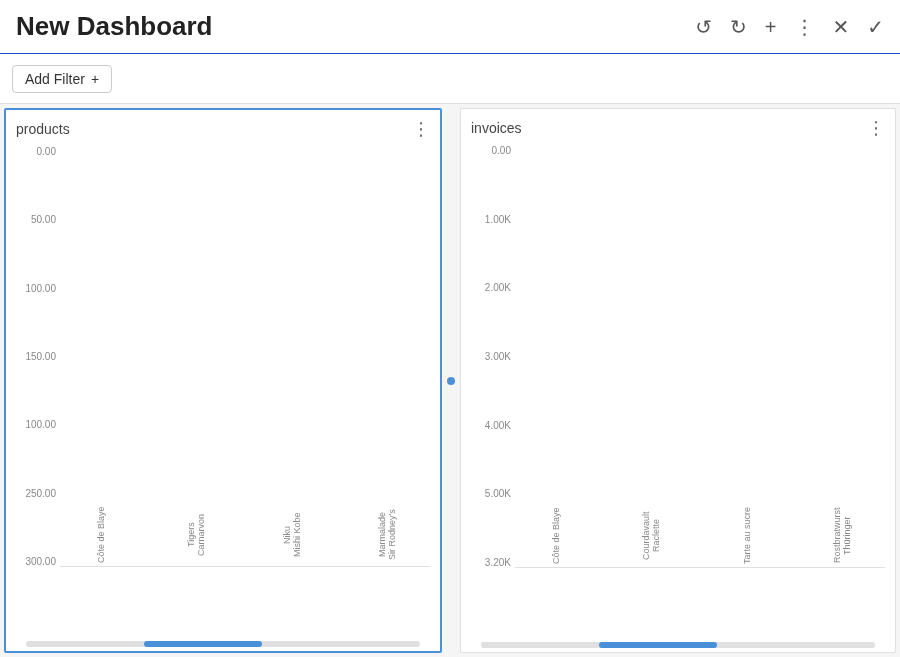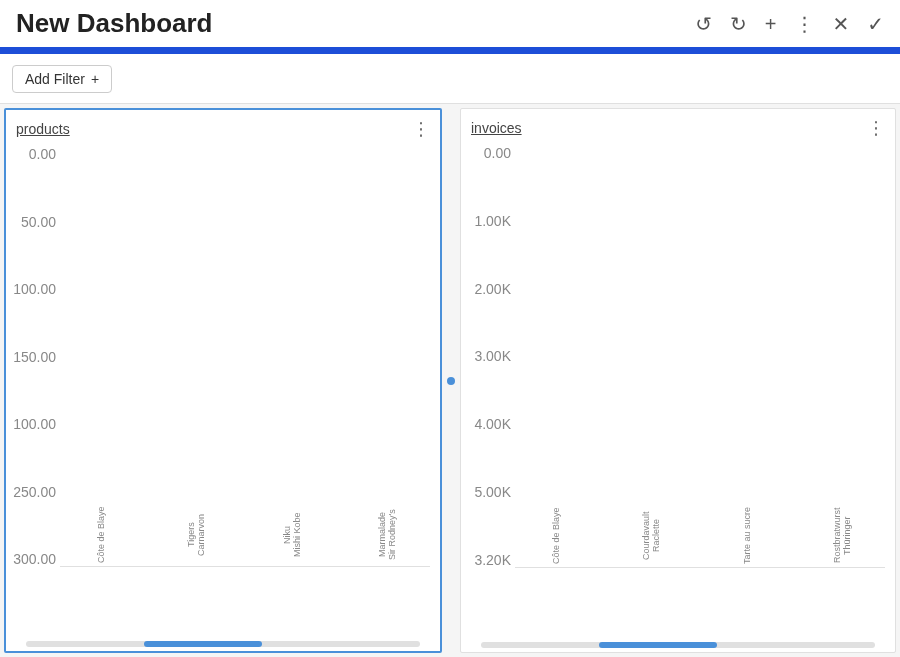--- a/index.html
+++ b/index.html
@@ -10,21 +10,21 @@
       height: 657px;
       overflow: hidden;
     }
 
     .header {
       display: flex;
       align-items: center;
       justify-content: space-between;
       padding: 8px 16px;
       background: #fff;
-      border-bottom: 7px solid #1d4ed8;
+      border-bottom: 1px solid #1d4ed8;
       height: 54px;
     }
 
     .header-title {
       font-size: 26px;
       font-weight: 600;
       color: #222;
     }
 
     .header-actions {
@@ -89,21 +89,20 @@
     .chart-header {
       display: flex;
       justify-content: space-between;
       align-items: center;
       margin-bottom: 8px;
     }
 
     .chart-title {
       font-size: 14px;
       color: #444;
-      text-decoration: underline;
     }
 
     .chart-menu-icon {
       font-size: 18px;
       color: #666;
       cursor: pointer;
       line-height: 1;
     }
 
     .chart-area {
@@ -123,21 +122,21 @@
       bottom: 70px;
       width: 44px;
       display: flex;
       flex-direction: column-reverse;
       justify-content: space-between;
       align-items: flex-end;
       padding-right: 4px;
     }
 
     .y-label {
-      font-size: 14px;
+      font-size: 10px;
       color: #888;
     }
 
     .bars-wrapper {
       display: flex;
       align-items: flex-end;
       gap: 12px;
       height: 100%;
       width: 100%;
       position: relative;

